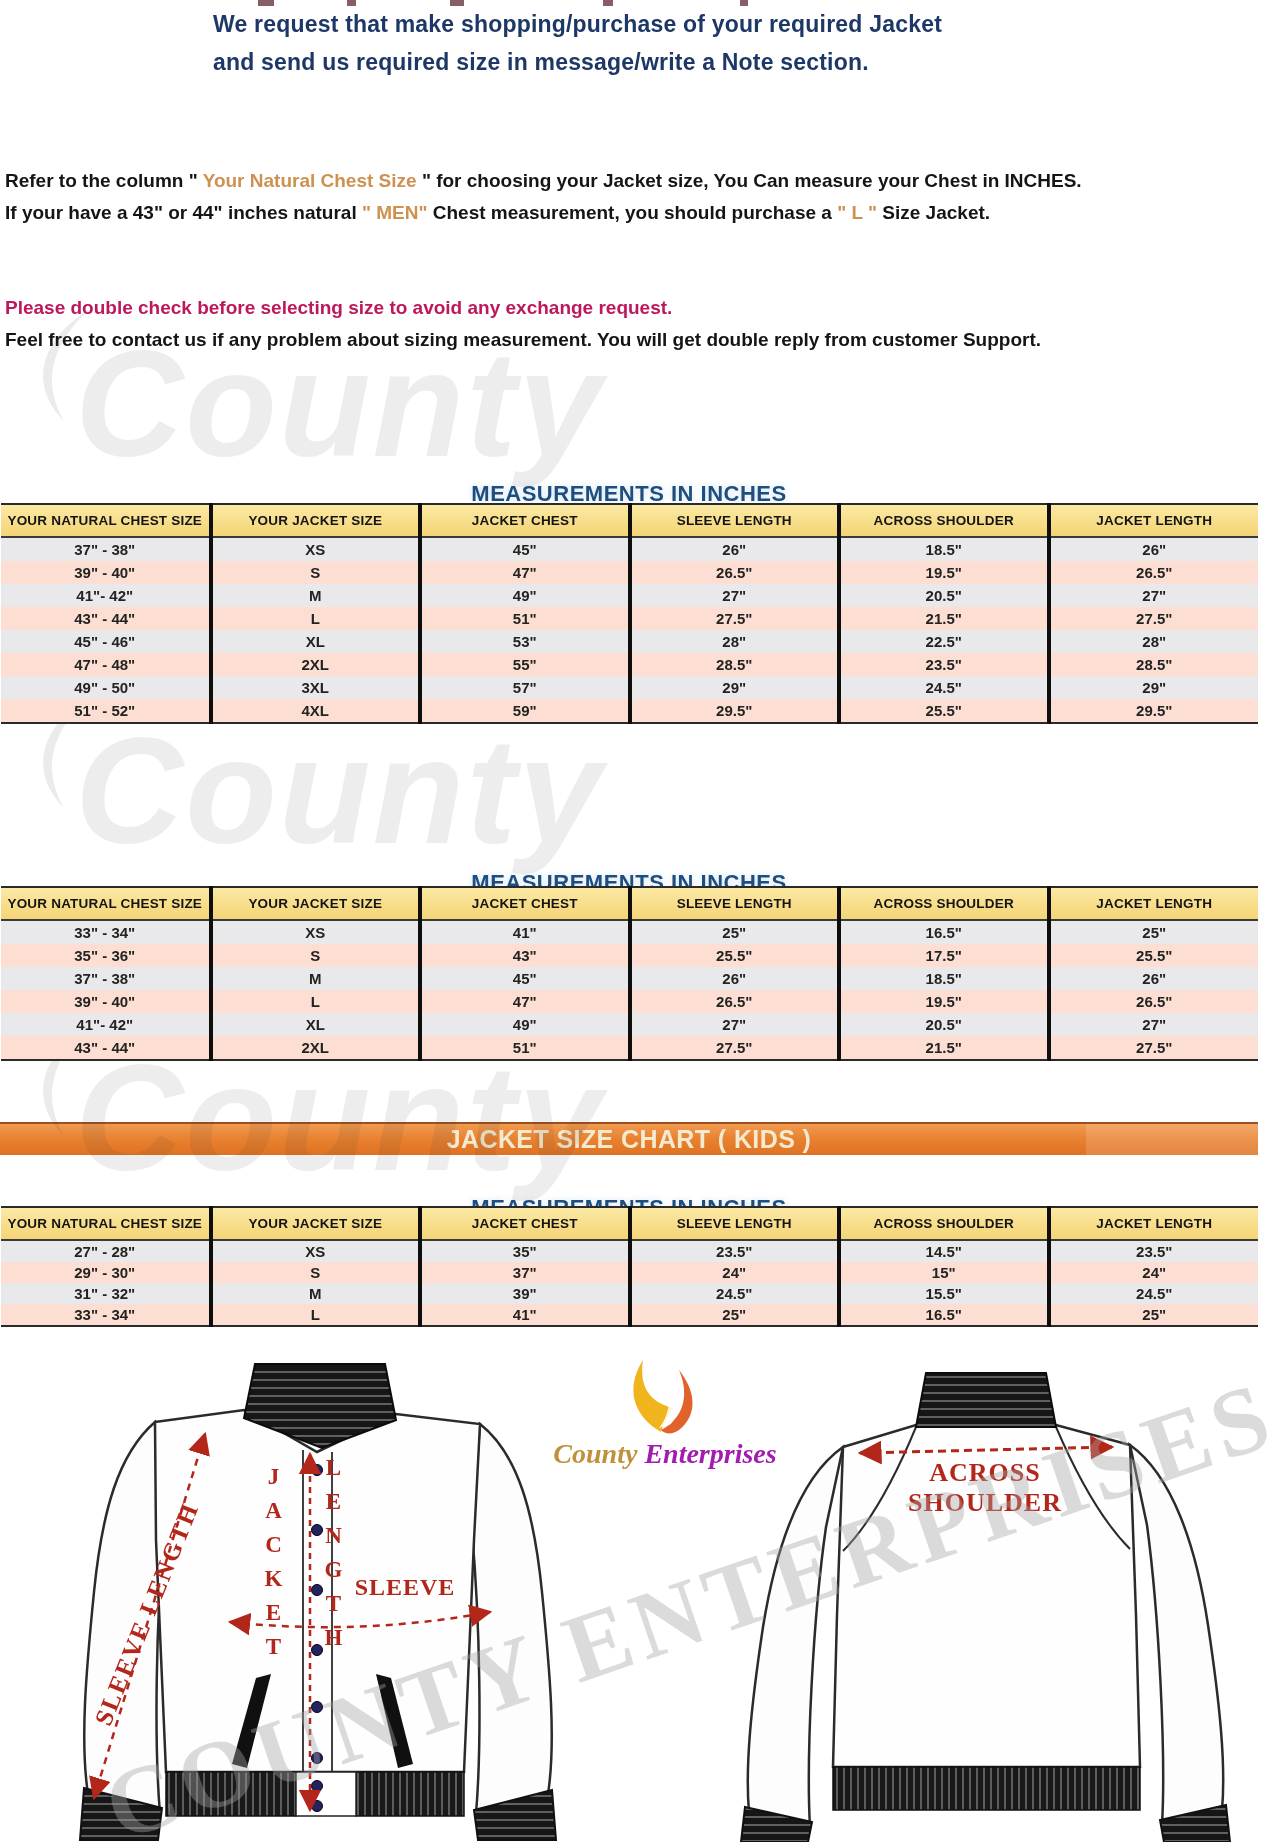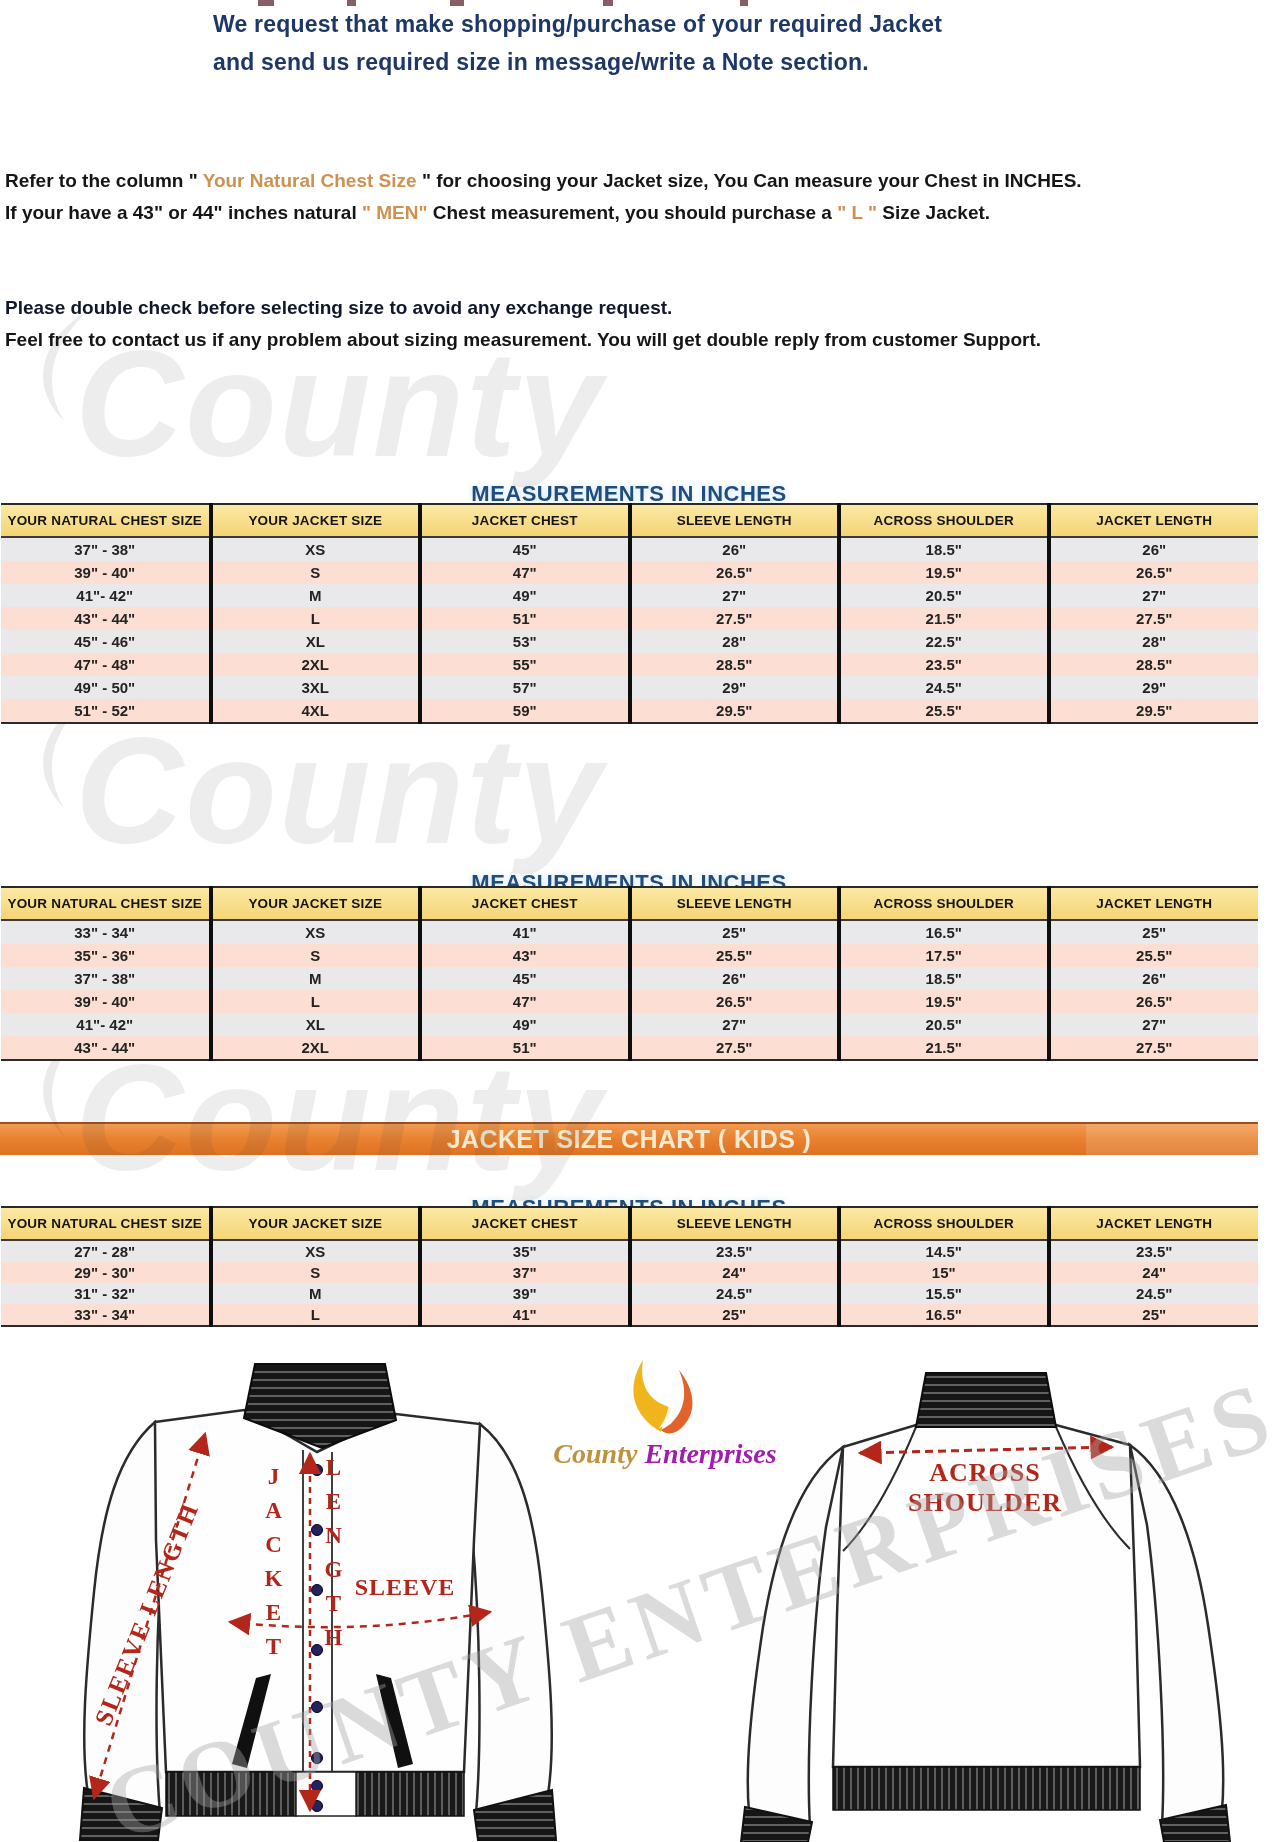--- a/index.html
+++ b/index.html
@@ -11,21 +11,21 @@
 
   
   .intro-line{position:absolute;left:213px;font-size:23px;font-weight:bold;color:#1d3766;white-space:nowrap;letter-spacing:.2px;}
 
   
   .main-banner{position:absolute;left:0;top:101px;width:1280px;height:53px;background:linear-gradient(180deg,#ee8636,#e47724);border-top:5px solid #c9984f;box-shadow:0 -7px 0 #fdfaec;color:#f6efd4;font-size:26px;font-weight:bold;text-align:center;line-height:53px;letter-spacing:.3px;}
 
   
   .para{position:absolute;left:5px;width:1270px;font-size:19px;font-weight:bold;color:#151515;white-space:nowrap;}
   .hl{color:#cd9150;}
-  .warn{position:absolute;left:5px;font-size:19px;font-weight:bold;color:#0f172a;white-space:nowrap;}
+  .warn{position:absolute;left:5px;font-size:19px;font-weight:bold;color:#be185d;white-space:nowrap;}
 
   
   .wm-county{position:absolute;z-index:3;font-size:150px;font-weight:bold;font-style:italic;color:rgba(60,60,60,.09);letter-spacing:2px;pointer-events:none;white-space:nowrap;}
   .wm-swoosh{position:absolute;z-index:3;pointer-events:none;}
   .wm-bottom{position:absolute;z-index:6;left:70px;top:1555px;width:1240px;text-align:center;font-family:"Liberation Serif", serif;font-size:96px;font-weight:bold;color:rgba(165,165,165,.40);letter-spacing:7px;white-space:nowrap;transform:rotate(-19deg);pointer-events:none;}
 
   
   .chart-banner{position:absolute;left:0;width:1258px;z-index:2;background:linear-gradient(180deg,#f19a51 0%,#e8812f 50%,#df7222 100%);border-top:2px solid #9e4f1e;color:#f3ead0;font-weight:bold;text-align:center;letter-spacing:.4px;}
   .chart-banner .lighter{position:absolute;right:0;top:0;bottom:0;width:172px;background:rgba(255,255,255,.14);}
   .banner-label{position:relative;z-index:1;}

